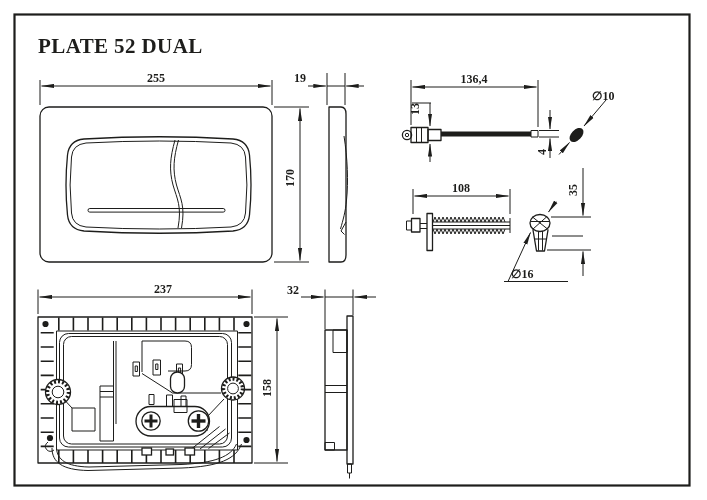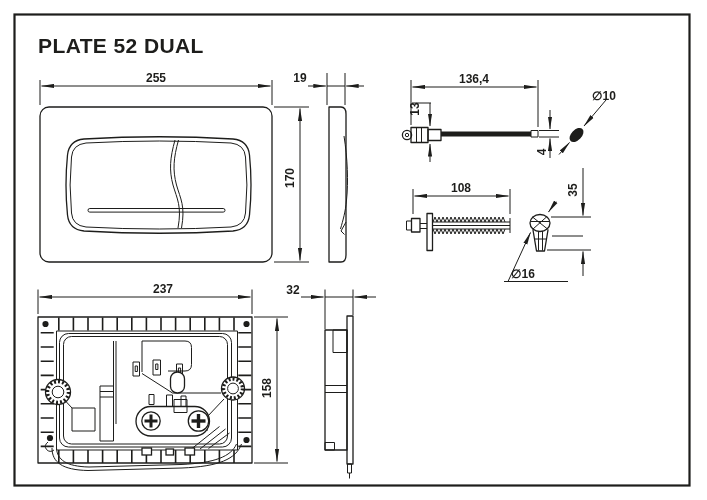--- a/index.html
+++ b/index.html
@@ -1,18 +1,18 @@
 <!DOCTYPE html>
 <html style="--ink: #1d1d1b; --paper: #ffffff;"><head>
 <meta charset="utf-8">
 <style>
   :root{ --ink:#1d1d1b; --paper:#ffffff; }
   html,body{margin:0;padding:0;background:var(--paper);}
   .stage{width:707px;height:500px;position:relative;background:var(--paper);
-         font-family:Liberation Sans, sans-serif;}
+         font-family:Liberation Serif, serif;}
   svg{display:block;}
   .ln{fill:none;stroke:var(--ink);stroke-width:1.3;stroke-linejoin:round;stroke-linecap:round;}
   .thin{fill:none;stroke:var(--ink);stroke-width:1;stroke-linejoin:round;}
   .dim{fill:none;stroke:var(--ink);stroke-width:1;}
   .blk{fill:var(--ink);stroke:none;}
   .wht{fill:var(--paper);stroke:var(--ink);stroke-width:1.3;}
   .tick{fill:none;stroke:var(--ink);stroke-width:13;}
   .dimtxt{font-size:12px;font-weight:bold;fill:var(--ink);}
   .title{font-size:21px;font-weight:bold;fill:var(--ink);letter-spacing:.4px;}
 </style>

